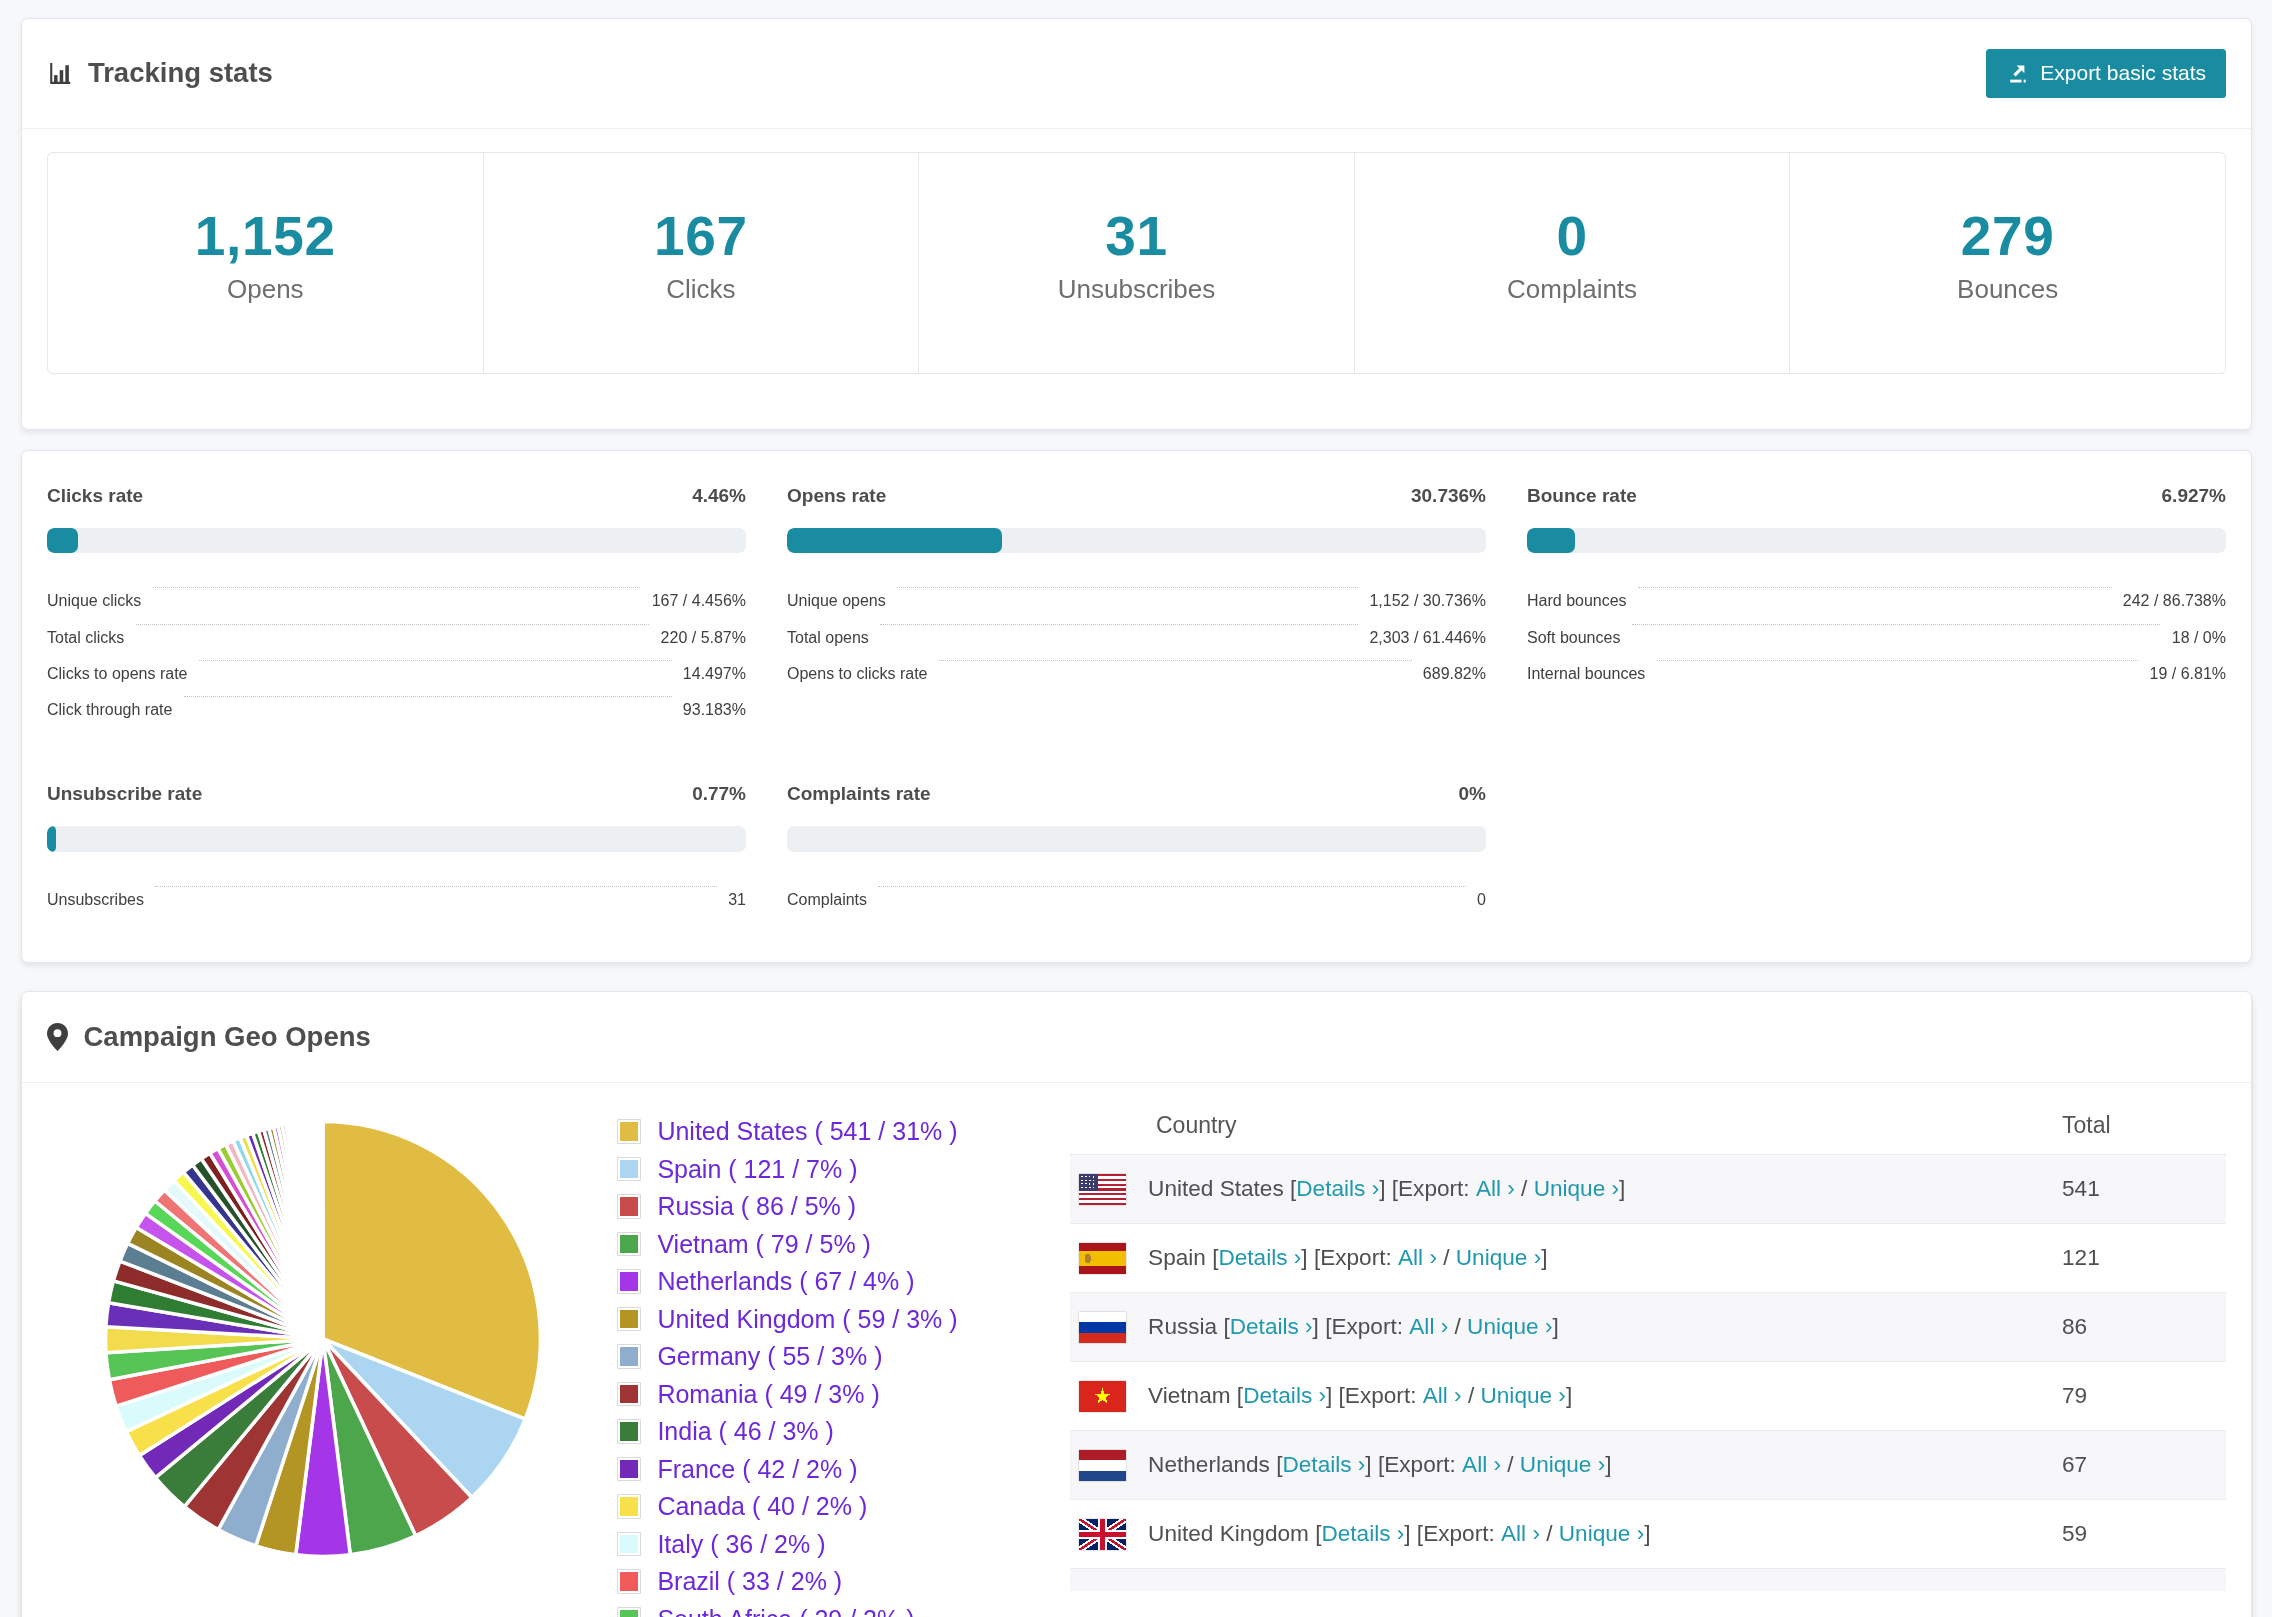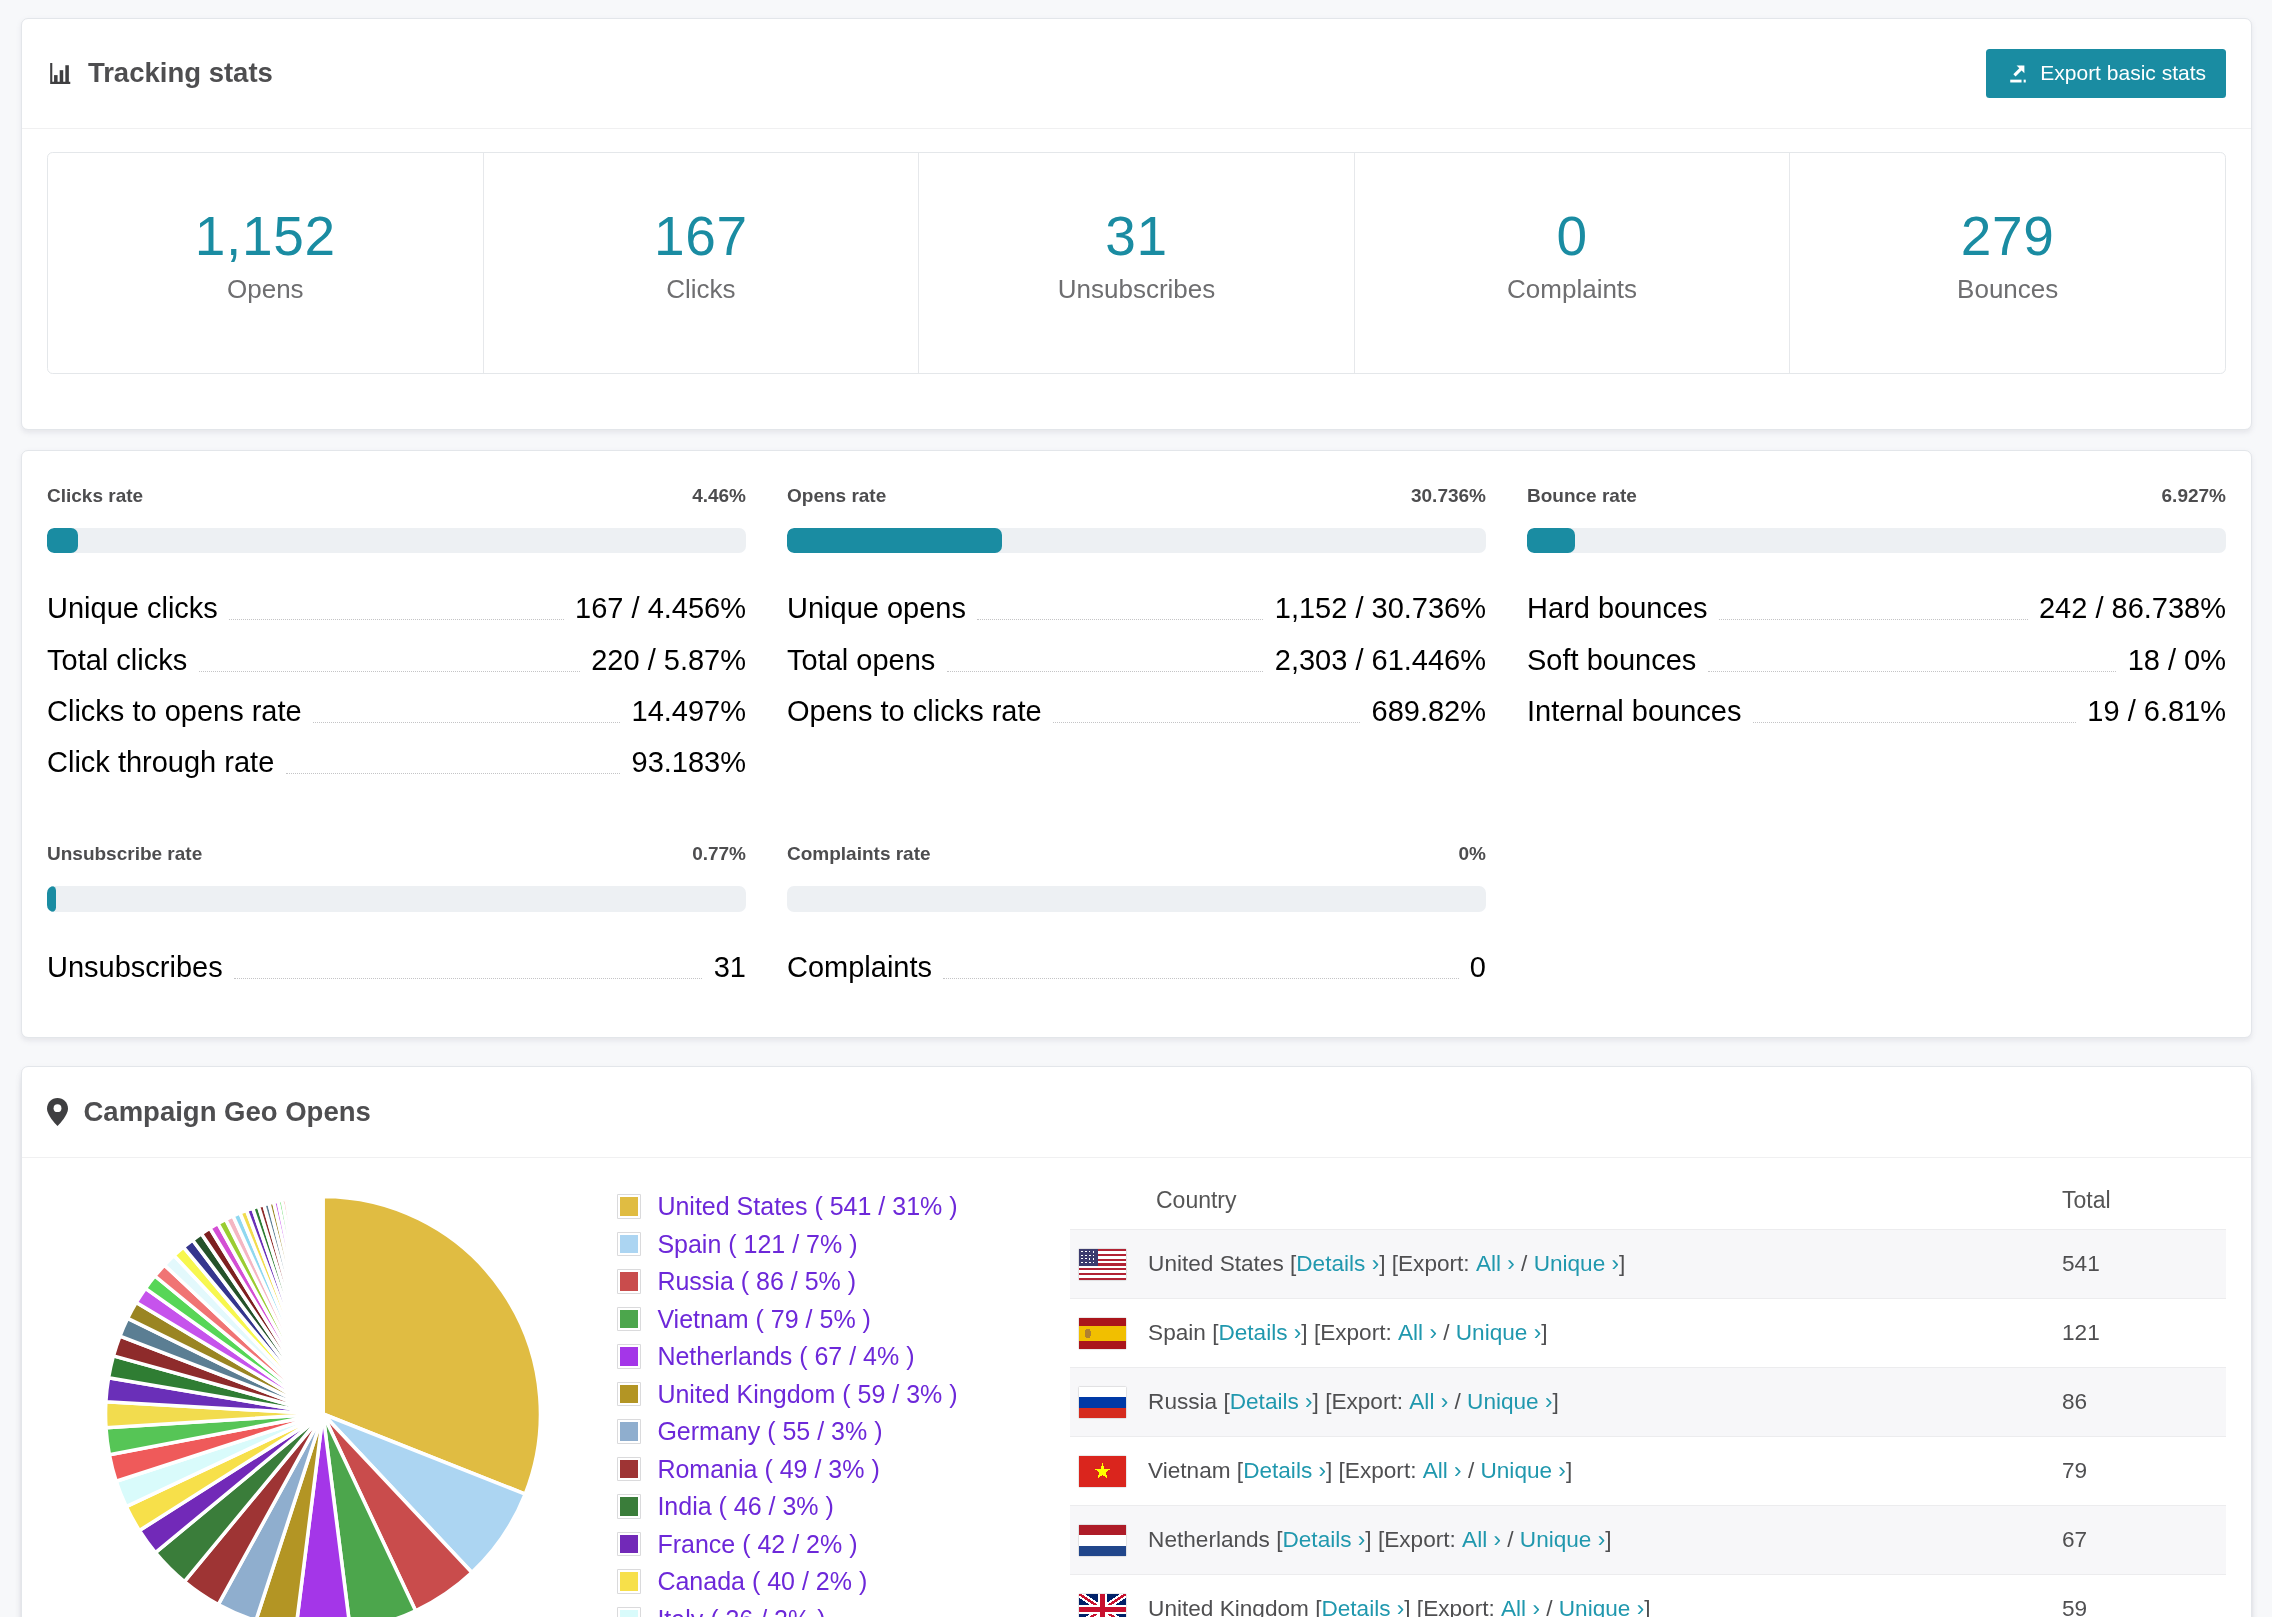--- a/index.html
+++ b/index.html
@@ -26,30 +26,30 @@
   .card-title .ticon{display:flex;align-items:center}
   .btn-export{
     display:flex;align-items:center;gap:11.3px;border:none;cursor:pointer;
     background:var(--accent,#1A8CA2);color:#fff;border-radius:3.5px;
     font-size:21px;padding:12.7px 20px;font-family:"Liberation Sans",sans-serif;
   }
   .stats-body{padding:22.6px 25px 55px}
   .stats-row{display:flex;border:0.7px solid #e4e7ea;border-radius:5.6px;overflow:hidden;background:#fff}
   .stat-cell{flex:1;text-align:center;padding:56px 7px 68px;border-right:0.7px solid #e6e8eb}
   .stat-cell:last-child{border-right:none}
-  .stat-value{font-size:55px;font-weight:400;color:var(--accent,#1A8CA2);letter-spacing:0.7px;line-height:1}
+  .stat-value{font-size:55px;font-weight:700;color:var(--accent,#1A8CA2);letter-spacing:0.7px;line-height:1}
   .stat-label{font-size:26px;color:#6e6e70;margin-top:10px}
 
   .card-rates{margin-top:20px;padding:34px 25px 44px}
   .rates-grid{display:grid;grid-template-columns:1fr 1fr 1fr;column-gap:41px;row-gap:55px}
   .rate-head{display:flex;justify-content:space-between;align-items:flex-end;
     font-size:19px;font-weight:700;color:#4d4d4f;margin-bottom:21px}
   .rate-bar{height:25.4px;background:#edf0f3;border-radius:7px;margin-bottom:30px;overflow:hidden}
   .rate-fill{height:100%;background:var(--accent,#1A8CA2);border-radius:7px}
-  .detail-row{display:flex;align-items:flex-end;font-size:29px;color:#000000;padding:9.2px 0}
+  .detail-row{display:flex;align-items:flex-start;font-size:16px;color:#404040;padding:9.2px 0}
   .detail-label{white-space:nowrap}
   .leader{flex:1;border-bottom:1.4px dotted #c4c4c6;margin:0 11.3px;position:relative;top:-5px;min-width:28px}
   .detail-value{white-space:nowrap}
 
   .card-geo{margin-top:28px;
     box-shadow:0 8.5px 10px -4.2px rgba(110,116,132,.40), 0 2.1px 5.6px rgba(140,145,160,.14)}
   .geo-body{display:flex;padding:12.7px 25px 34px;gap:20px}
   .pie-wrap{width:551px;flex:none;display:flex;justify-content:center;align-items:flex-start}
   #pie{width:466px;height:466px;margin-top:10px}
   .legend{width:432px;flex:none;padding-top:21px}

